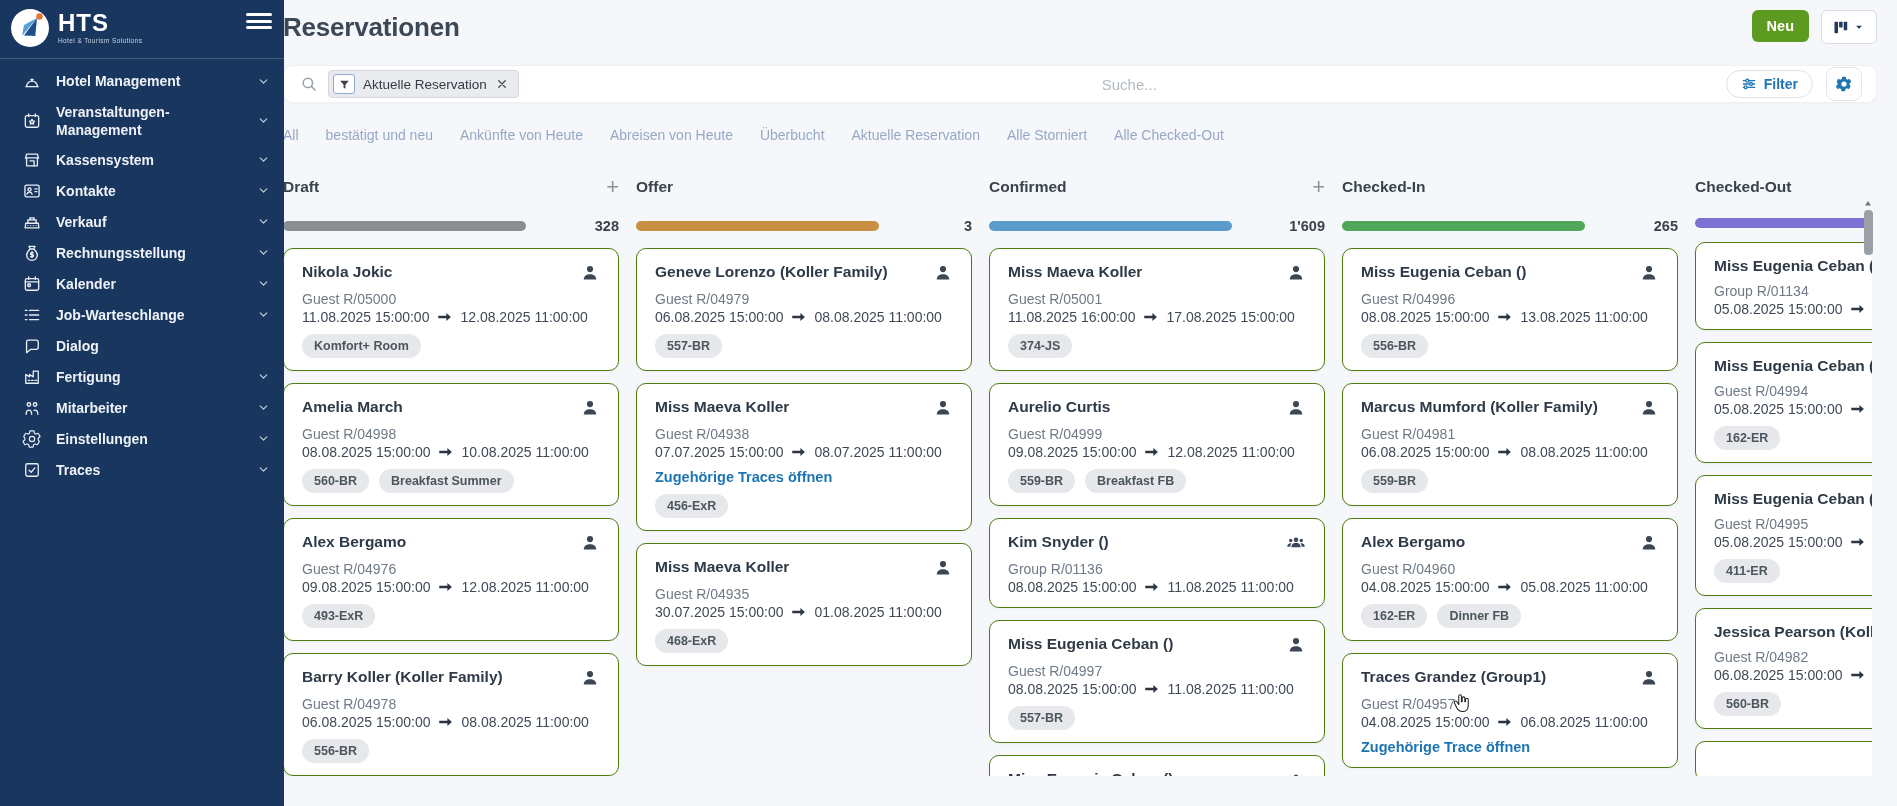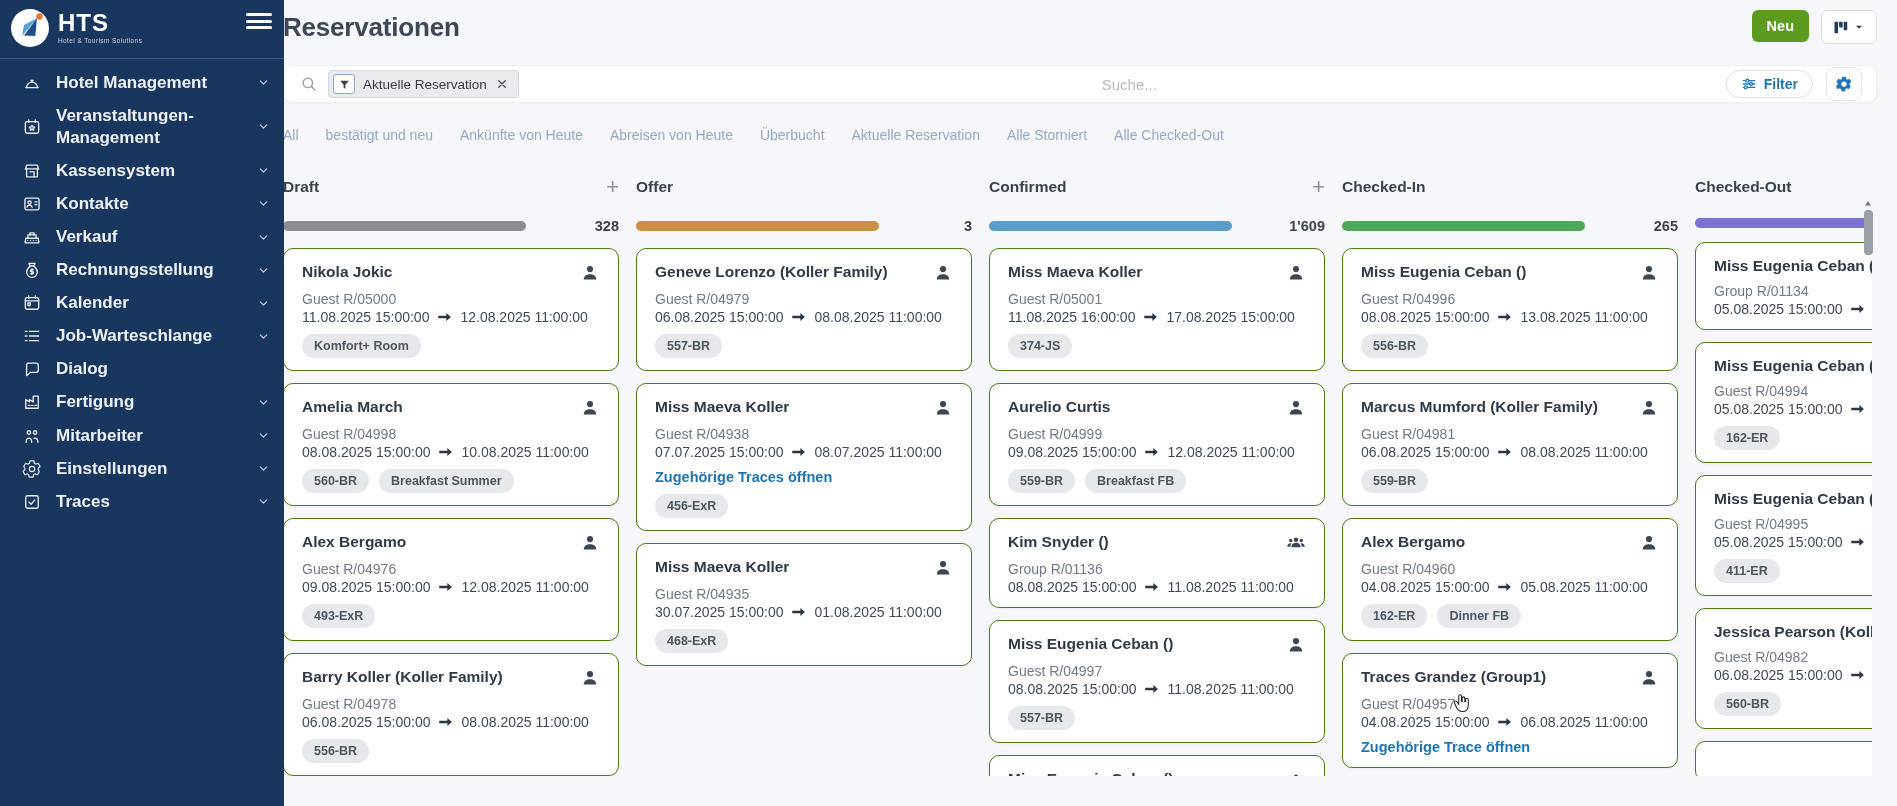--- a/index.html
+++ b/index.html
@@ -9,21 +9,21 @@
   
   .sidebar { position:absolute; left:0; top:0; bottom:0; width:284px; background:#19365e; color:#fff; z-index:5; }
   .logo-row { display:flex; align-items:center; gap:8px; padding:8px 10px 10px 10px; position:relative; border-bottom:1px solid rgba(255,255,255,.18); }
   .logo-circle { width:40px; height:40px; flex:0 0 40px; }
   .logo-texts { line-height:1; }
   .logo-title { font-size:24px; font-weight:800; letter-spacing:1px; color:#fff; }
   .logo-tagline { font-size:6.5px; color:#c9d4e2; margin-top:3px; letter-spacing:.4px; }
   .hamburger { position:absolute; right:12px; top:10px; width:26px; height:22px; display:flex; flex-direction:column; justify-content:space-between; padding:3px 0; cursor:pointer; }
   .hamburger span { display:block; height:3px; border-radius:2px; background:#fff; }
   .nav { margin-top:7px; }
-  .nav-item { display:flex; align-items:center; gap:14px; padding:5.5px 14px 5.5px 22px; font-size:17px; font-weight:600; color:#eef2f8; cursor:pointer; line-height:1.3; }
+  .nav-item { display:flex; align-items:center; gap:14px; padding:5.5px 14px 5.5px 22px; font-size:14px; font-weight:600; color:#eef2f8; cursor:pointer; line-height:1.3; }
   .nav-icon { width:20px; height:20px; flex:0 0 20px; color:#e9eef5; }
   .nav-icon svg, .nav-chevron svg { width:100%; height:100%; display:block; }
   .nav-label { flex:1; }
   .nav-chevron { width:13px; height:13px; flex:0 0 13px; color:#c2cddc; margin-left:auto; }
 
   
   .main { position:absolute; left:240px; top:0; right:0; bottom:0; padding:0 0 0 43px; }
   .topbar { display:flex; align-items:center; margin:10px 20px 0 0; }
   .page-title { font-size:26px; font-weight:700; color:#3d4856; letter-spacing:-.2px; }
   .topbar-right { margin-left:auto; display:flex; align-items:flex-start; gap:12px; }

